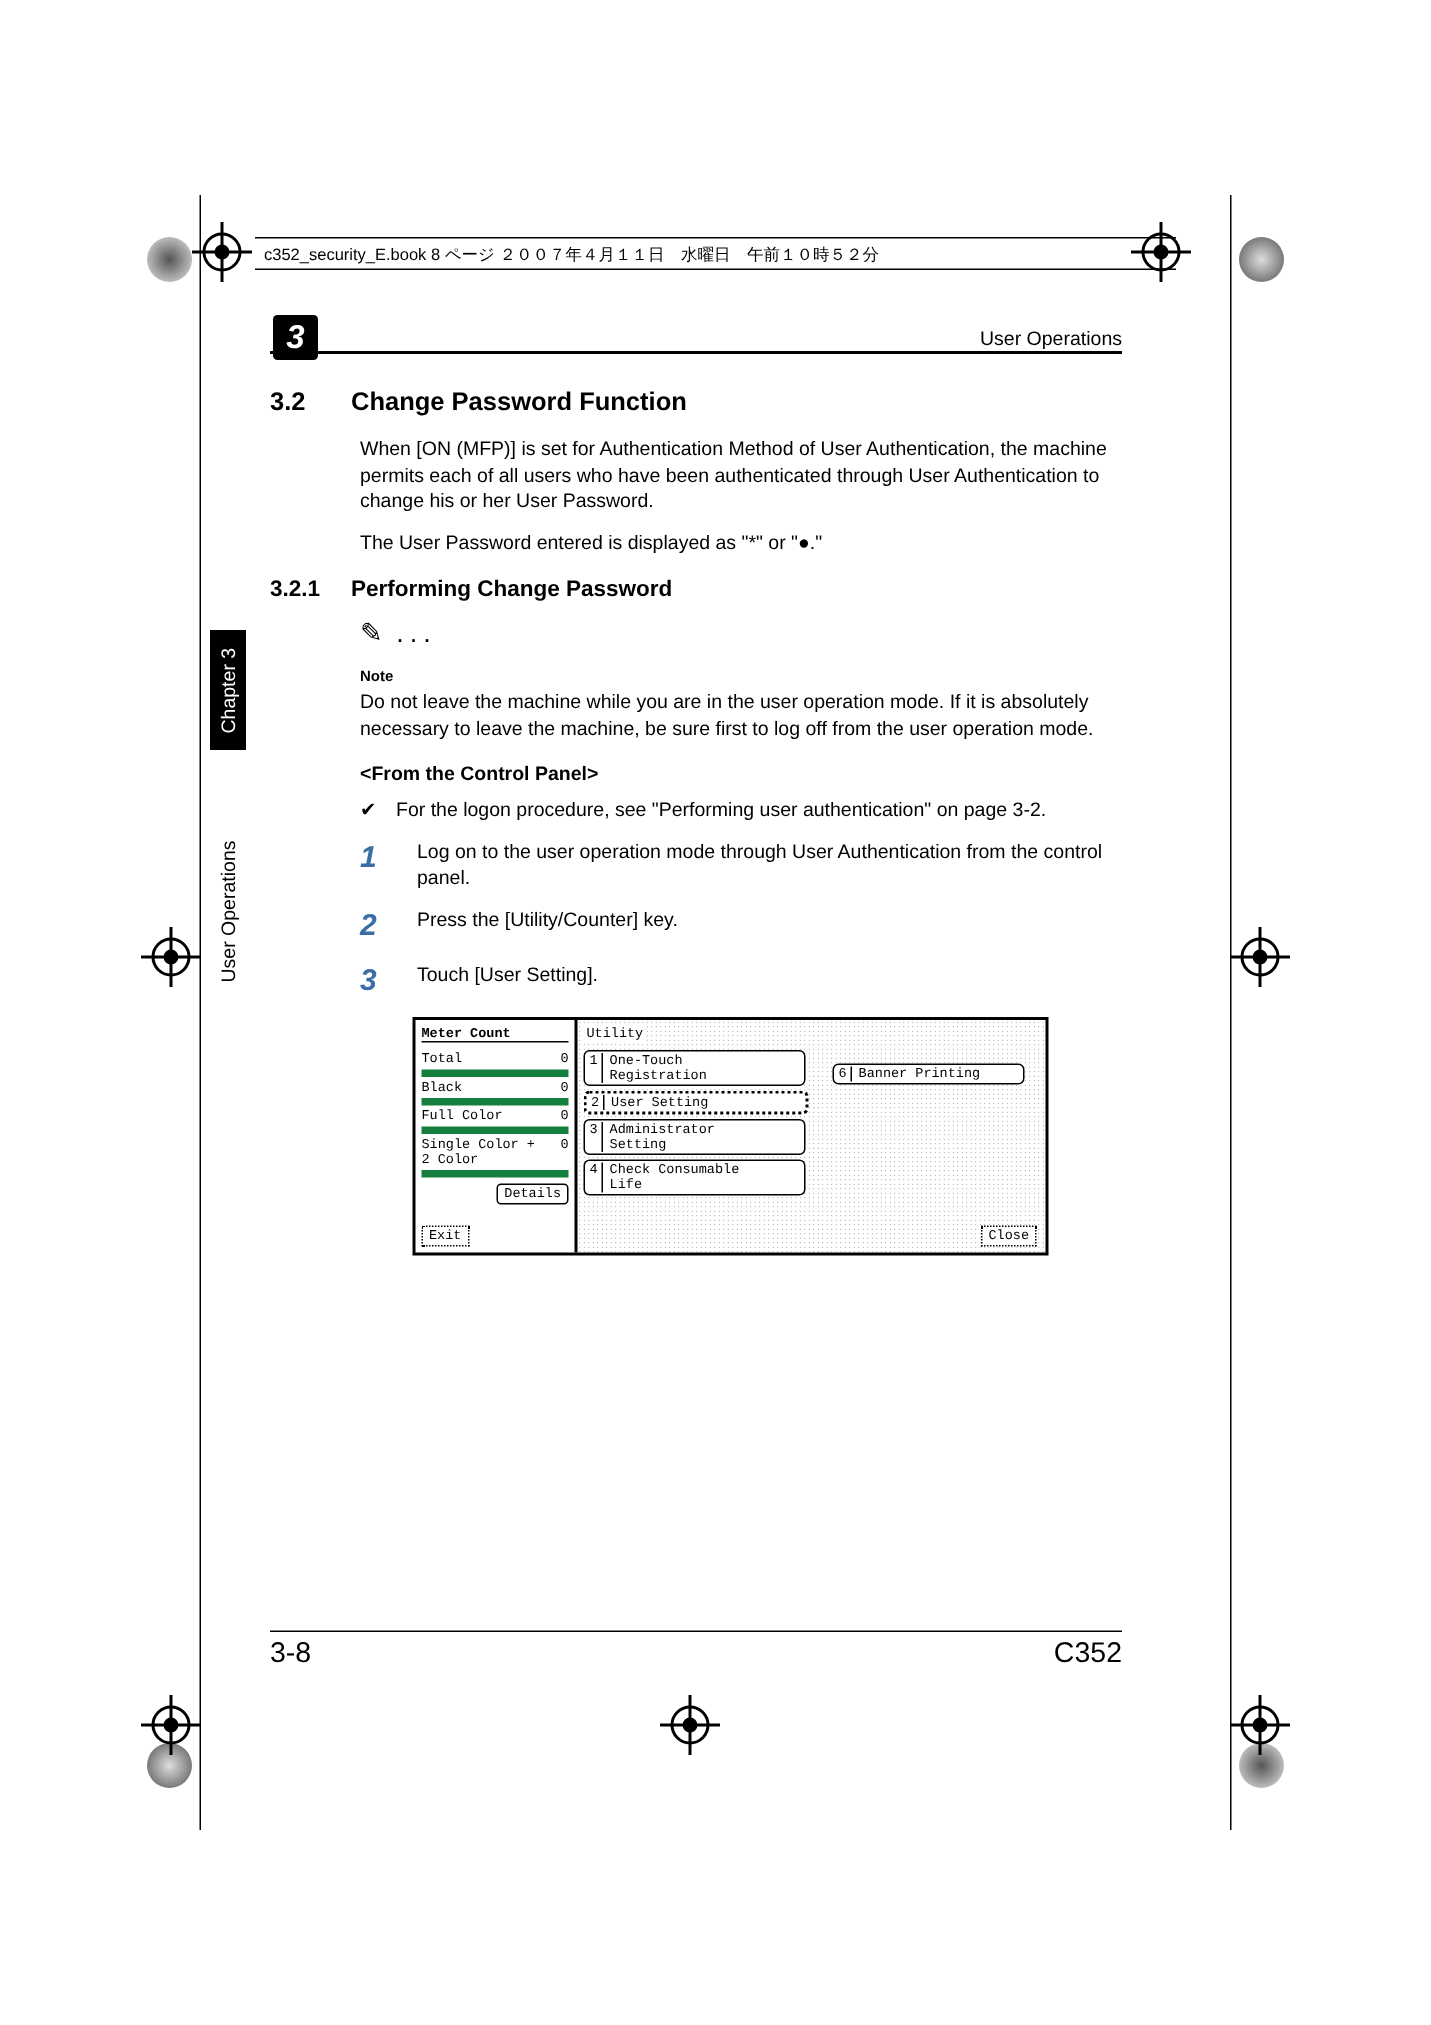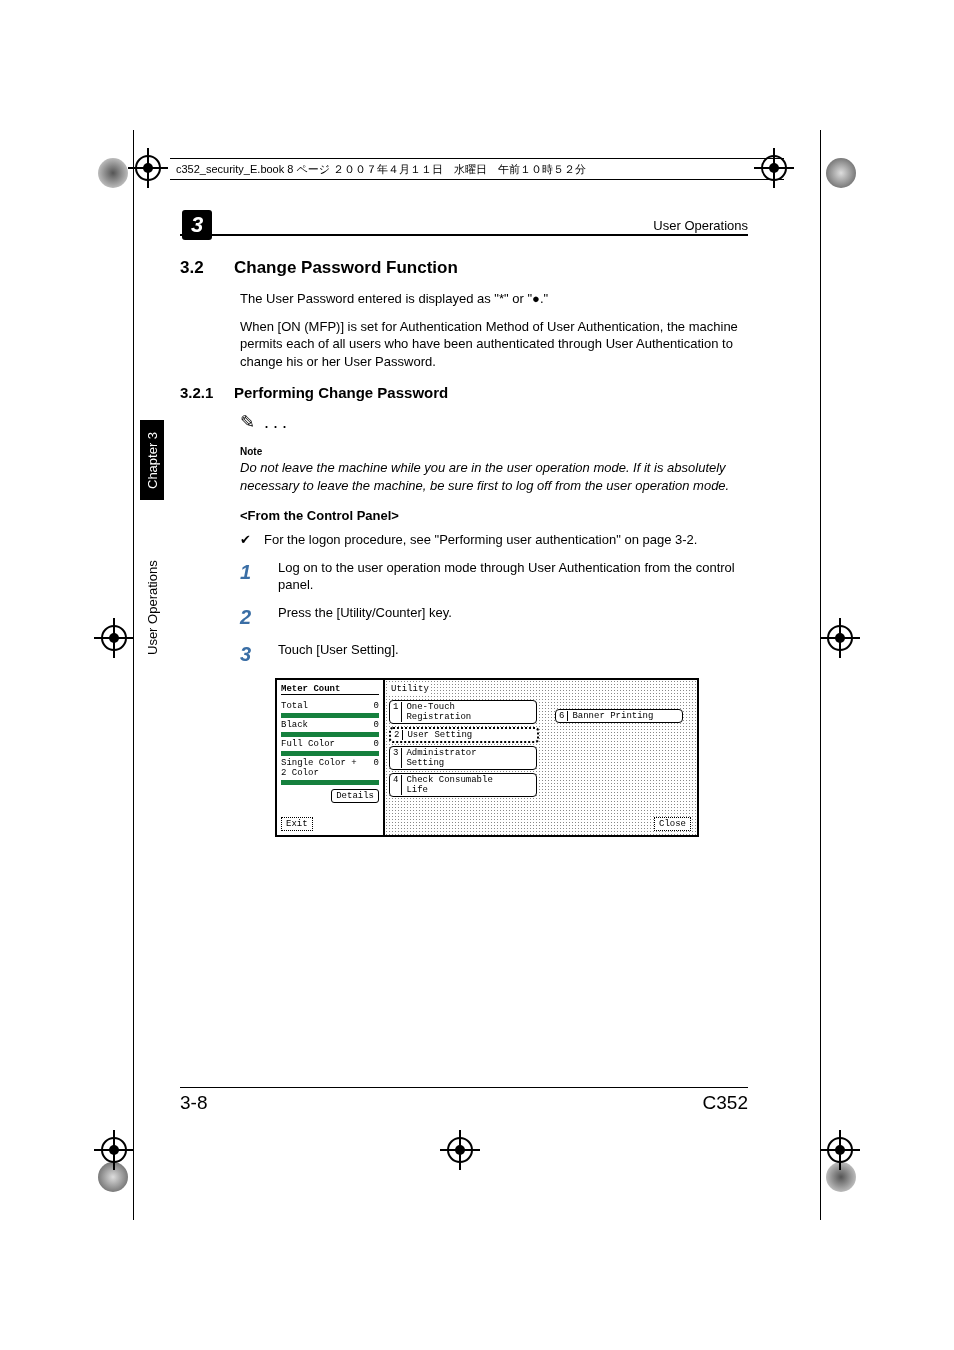--- a/index.html
+++ b/index.html
@@ -130,21 +130,20 @@
     margin-left: 60px;
     font-size: 18px;
   }
   .note-label {
     font-weight: bold;
     font-size: 10px;
     margin-left: 60px;
     margin-top: 13px;
   }
   .note-body {
-    font-style: italic;
     font-size: 13px;
     line-height: 1.35;
     margin: 2px 0 14px 60px;
   }
   .subhead {
     font-weight: bold;
     font-size: 13px;
     margin: 8px 0 8px 60px;
   }
   .check-item {
@@ -295,22 +294,22 @@
 
 <div class="side-tab black">Chapter 3</div>
 <div class="side-tab white">User Operations</div>
 
 <div class="content">
 
   <div class="h2">
     <span class="num">3.2</span><span>Change Password Function</span>
   </div>
 
+  <p class="para">When [ON (MFP)] is set for Authentication Method of User Authentication, the machine permits each of all users who have been authenticated through User Authentication to change his or her User Password.</p>
   <p class="para">The User Password entered is displayed as "*" or "●."</p>
-  <p class="para">When [ON (MFP)] is set for Authentication Method of User Authentication, the machine permits each of all users who have been authenticated through User Authentication to change his or her User Password.</p>
 
   <div class="h3">
     <span class="num">3.2.1</span><span>Performing Change Password</span>
   </div>
 
   <div class="note-icon">✎<span style="letter-spacing:4px;"> ...</span></div>
   <div class="note-label">Note</div>
   <div class="note-body">Do not leave the machine while you are in the user operation mode. If it is absolutely necessary to leave the machine, be sure first to log off from the user operation mode.</div>
 
   <div class="subhead">&lt;From the Control Panel&gt;</div>

